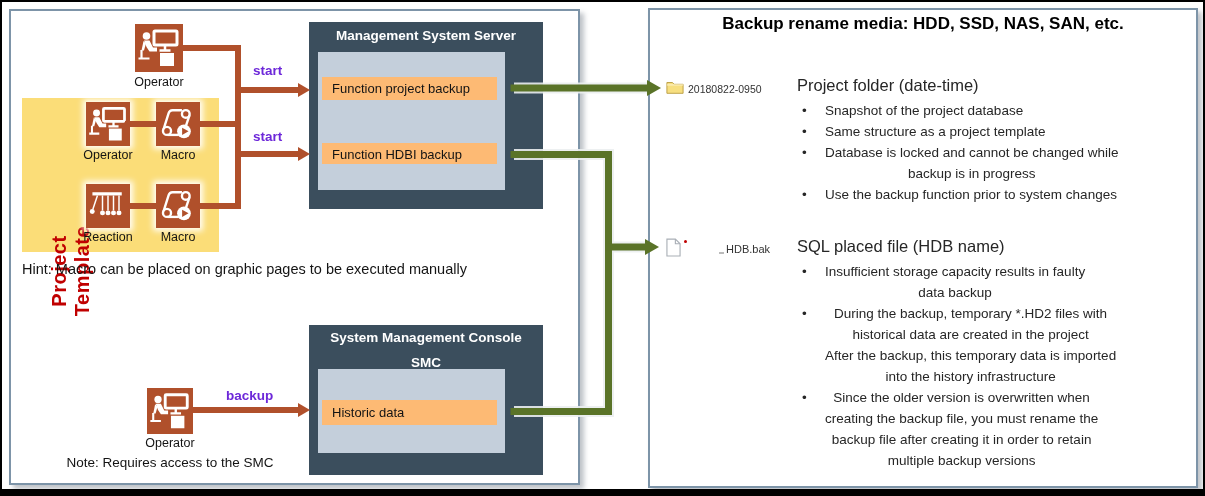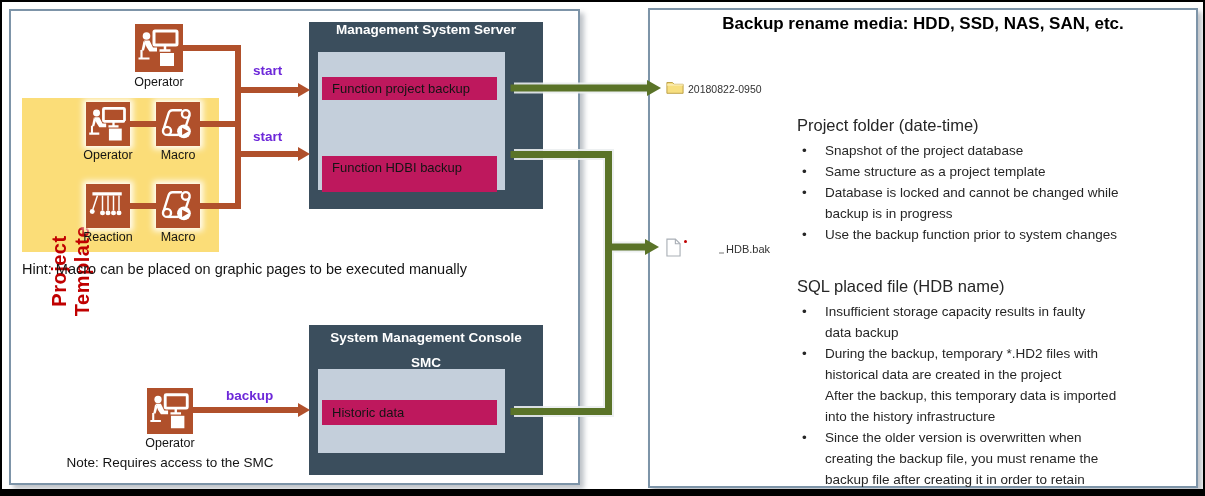--- a/index.html
+++ b/index.html
@@ -24,37 +24,37 @@
   
   .yellow-box{position:absolute;left:20px;top:96px;width:197px;height:154px;background:#FBDD78;}
   .pt-title{
     position:absolute;left:-41px;top:160px;width:160px;height:26px;
     transform:rotate(-90deg);text-align:center;
     font-size:20px;font-weight:bold;color:#C00000;letter-spacing:.5px;
   }
 
   
   .sys-box{position:absolute;background:#3B4E5D;}
-  .sys-title{color:#fff;font-weight:bold;font-size:13.5px;text-align:center;line-height:15px;}
+  .sys-title{color:#fff;font-weight:bold;font-size:13.5px;text-align:center;padding-top:6px;line-height:15px;}
   .sys-inner{position:absolute;background:#C4CFDB;}
-  .fn-bar{position:absolute;background:#be185d;font-size:13px;line-height:23px;padding-left:10px;box-sizing:border-box;color:#141414;}
+  .fn-bar{position:absolute;background:#fdba74;font-size:13px;line-height:23px;padding-left:10px;box-sizing:border-box;color:#141414;}
 
   
   .arrow-label{position:absolute;font-weight:bold;font-size:13.5px;color:#6d28d9;}
   .hint-text{position:absolute;left:20px;top:259px;font-size:14.5px;color:#141414;}
   .note-text{position:absolute;left:45px;top:453px;width:246px;text-align:center;font-size:13.5px;color:#141414;}
 
   
   .rp-title{position:absolute;left:646px;top:12px;width:550px;text-align:center;font-weight:bold;font-size:17px;color:#000;}
   .media-label{position:absolute;font-size:10.5px;color:#333;}
-  .sec{position:absolute;width:392px;margin-top:40px;}
+  .sec{position:absolute;width:392px;}
   .sec-heading{font-size:16.5px;color:#262626;margin-bottom:4px;line-height:22px;}
   .bullet{display:flex;padding-left:5px;font-size:13.5px;line-height:21px;color:#262626;}
   .bullet::before{content:"\2022";width:8px;margin-right:15px;flex:none;}
-  .btext{white-space:pre-line;}
+  .btext{white-space:pre-line;text-align:center;}
   .red-dot{position:absolute;width:3px;height:3px;background:#C00000;border-radius:50%;}
   .faint-mark{position:absolute;width:5px;height:2px;background:#bbb;}
 
   .connectors{position:absolute;left:0;top:0;width:1205px;height:496px;pointer-events:none;z-index:5;}
 </style>
 </head>
 <body>
 
 <div class="page">
 
@@ -134,21 +134,21 @@
 
   <div class="arrow-label" style="left:251px;top:61px;">start</div>
   <div class="arrow-label" style="left:251px;top:127px;">start</div>
   <div class="arrow-label" style="left:224px;top:386px;">backup</div>
 
   <div class="sys-box" style="left:307px;top:20px;width:234px;height:187px;">
     <div class="sys-title">Management System Server</div>
   </div>
   <div class="sys-inner" style="left:316px;top:50px;width:187px;height:138px;"></div>
   <div class="fn-bar" style="left:320px;top:75px;width:175px;height:23px;">Function project backup</div>
-  <div class="fn-bar" style="left:320px;top:141px;width:175px;height:36px;margin-top:13px;">Function HDBI backup</div>
+  <div class="fn-bar" style="left:320px;top:141px;width:175px;height:21px;">Function HDBI backup</div>
 
   <div class="sys-box" style="left:307px;top:323px;width:234px;height:150px;">
     <div class="sys-title" style="padding-top:5px;">System Management Console</div>
     <div class="sys-title" style="padding-top:0;margin-top:10px;">SMC</div>
   </div>
   <div class="sys-inner" style="left:316px;top:367px;width:187px;height:84px;"></div>
   <div class="fn-bar" style="left:320px;top:398px;width:175px;height:25px;line-height:25px;">Historic data</div>
 
   <div class="rust-icon" style="left:145px;top:386px;width:46px;height:46px;">
     <svg viewBox="0 0 48 48">

